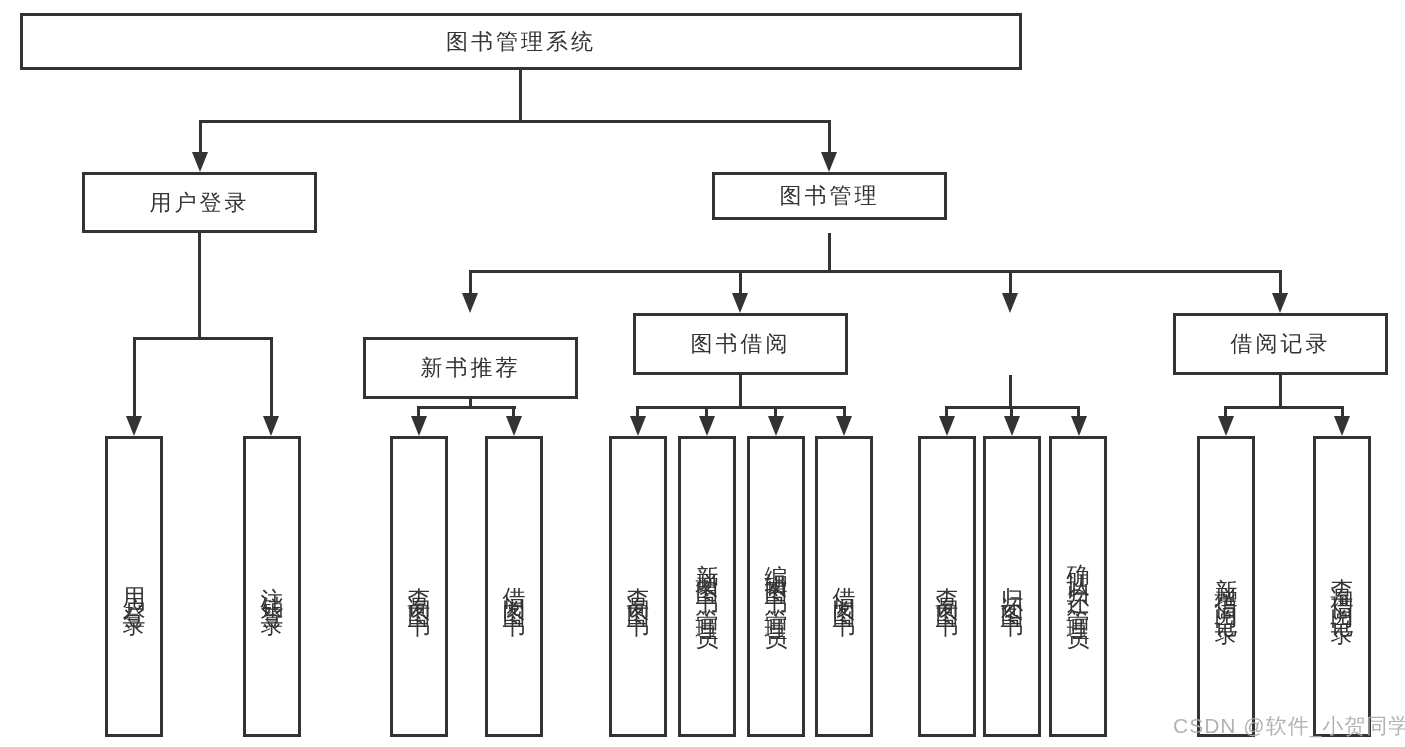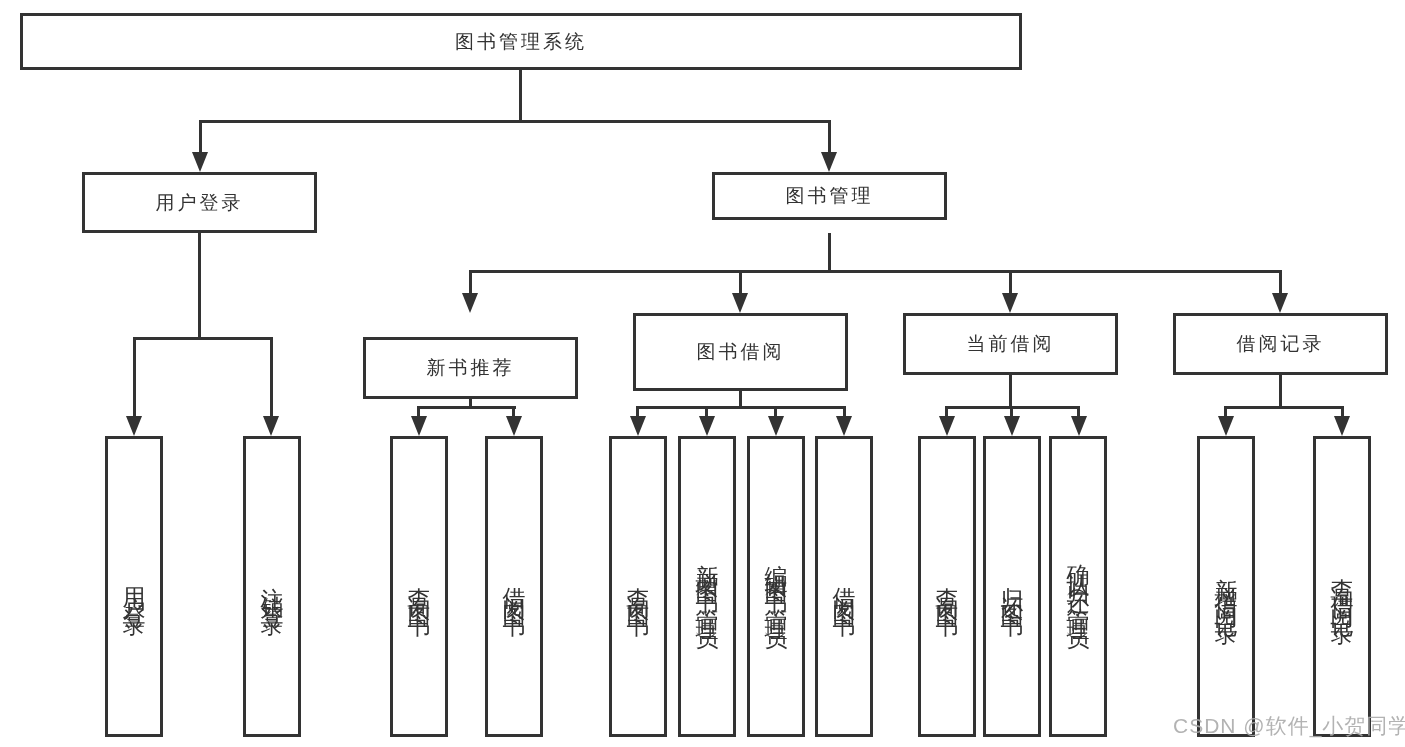--- a/index.html
+++ b/index.html
@@ -18,21 +18,21 @@
   .arrow{
     position:absolute;width:0;height:0;
     border-left:8px solid transparent;border-right:8px solid transparent;
     border-top:20px solid var(--line);
   }
   
   .hbox{
     position:absolute;box-sizing:border-box;
     border:3px solid var(--border);background:#fff;
     display:flex;align-items:center;justify-content:center;
-    font-size:19px;letter-spacing:3px;color:var(--text);
+    font-size:22px;letter-spacing:3px;color:var(--text);
     white-space:nowrap;
   }
   .vbox{
     position:absolute;box-sizing:border-box;
     border:3px solid var(--border);background:#fff;
     display:flex;align-items:center;justify-content:center;
     width:58px;top:436px;height:301px;
   }
   .vtext{
     writing-mode:vertical-rl;text-orientation:mixed;
@@ -109,22 +109,21 @@
   <div class="arrow" style="left:1071px;top:416px;"></div>
   <div class="arrow" style="left:1218px;top:416px;"></div>
   <div class="arrow" style="left:1334px;top:416px;"></div>
 
   <div class="hbox" style="left:20px;top:13px;width:1002px;height:57px;">图书管理系统</div>
 
   <div class="hbox" style="left:82px;top:172px;width:235px;height:61px;">用户登录</div>
   <div class="hbox" style="left:712px;top:172px;width:235px;height:48px;">图书管理</div>
 
   <div class="hbox" style="left:363px;top:313px;width:215px;height:62px;margin-top:24px;">新书推荐</div>
-  <div class="hbox" style="left:633px;top:313px;width:215px;height:78px;">图书借阅</div>
-  <div class="hbox" style="left:903px;top:313px;width:215px;height:62px;">当前借阅</div>
+  <div class="hbox" style="left:633px;top:313px;width:215px;height:62px;">图书借阅</div>
   <div class="hbox" style="left:1173px;top:313px;width:215px;height:62px;">借阅记录</div>
 
   <div class="vbox" style="left:105px;">
     <span class="vtext">用户登录</span>
   </div>
   <div class="vbox" style="left:243px;">
     <span class="vtext">注销登录</span>
   </div>
 
   <div class="vbox" style="left:390px;">

